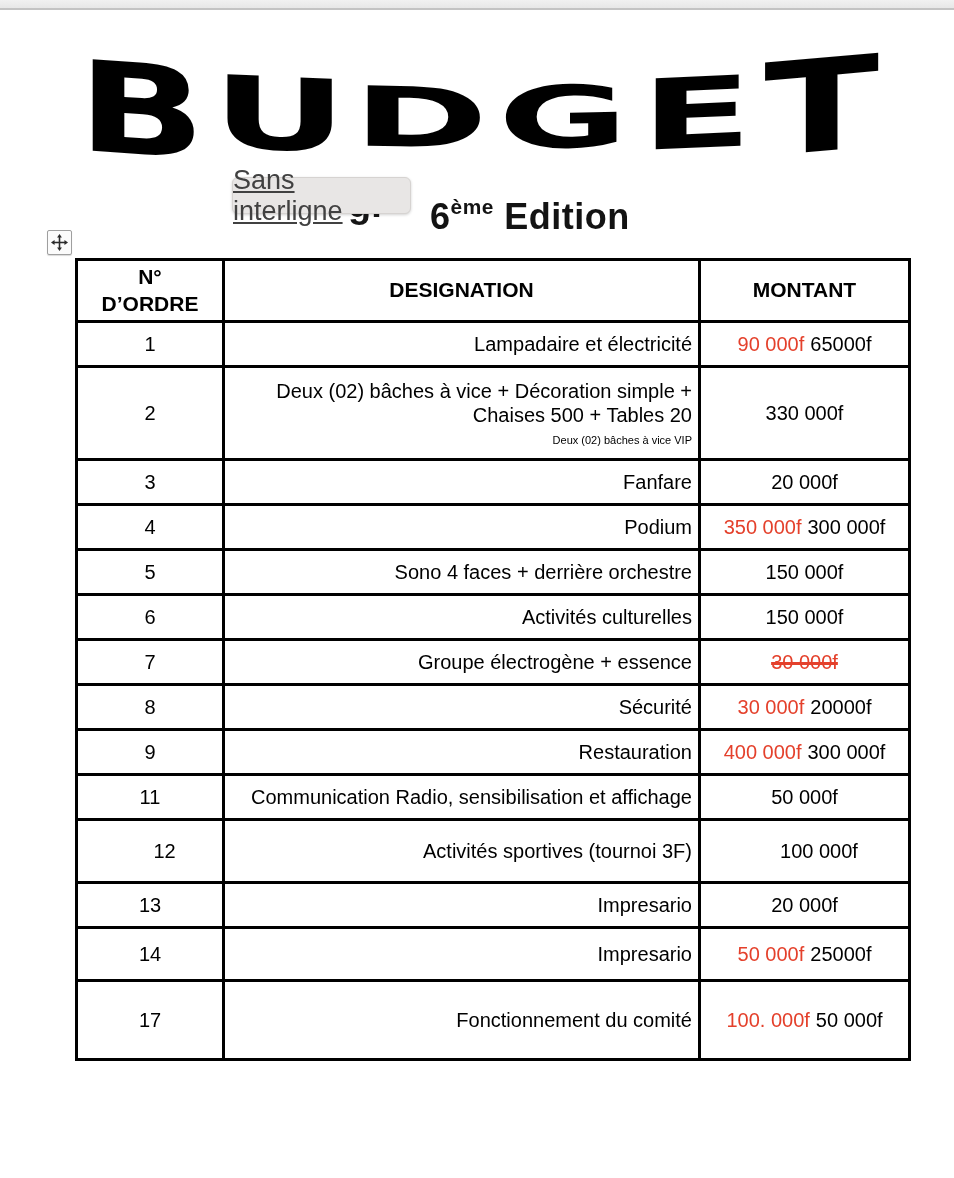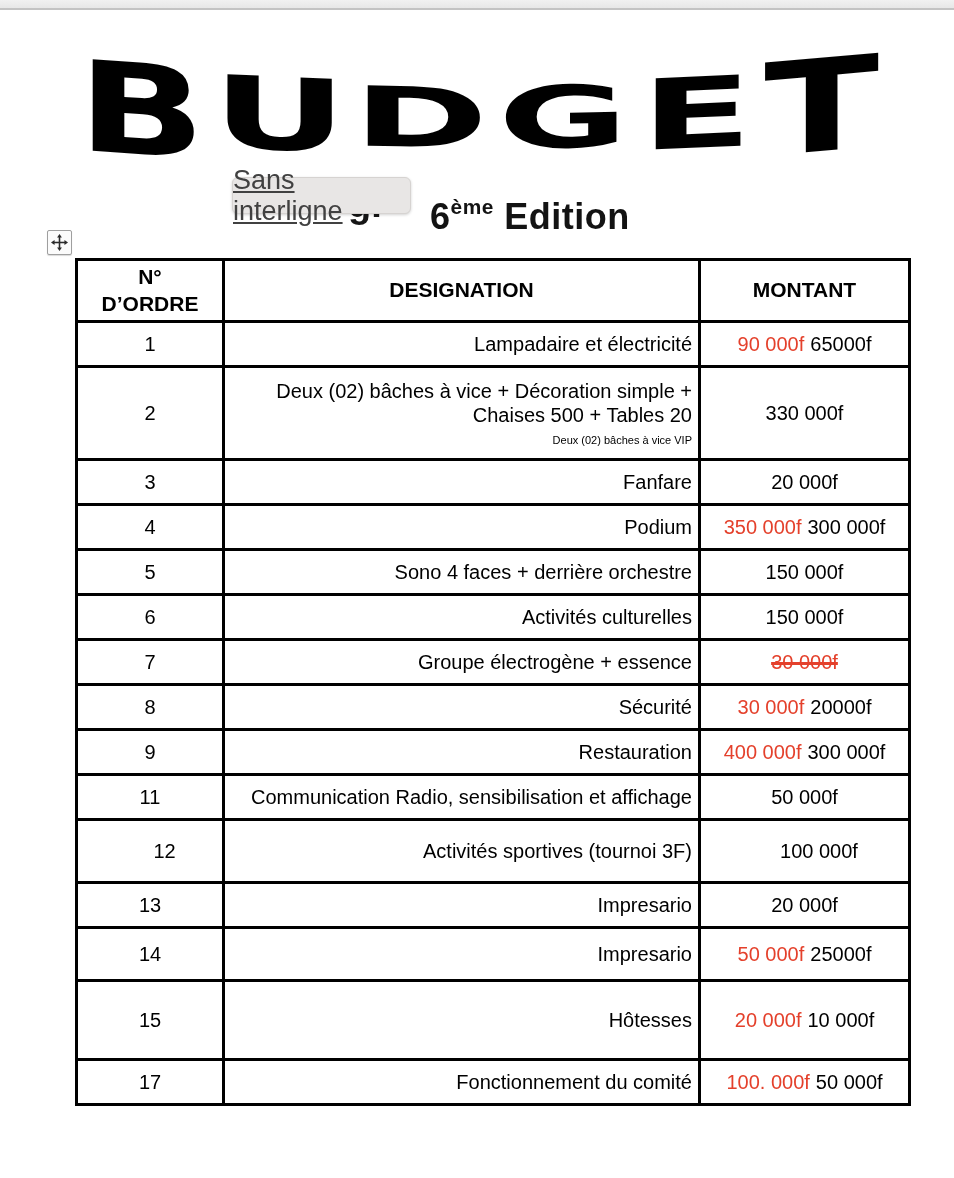--- a/index.html
+++ b/index.html
@@ -181,25 +181,20 @@
           <td class="num">13</td>
           <td class="des"><span>Impresario</span></td>
           <td class="mon"><span class="seg-black">20 000f</span></td>
         </tr>
         <tr>
           <td class="num">14</td>
           <td class="des"><span>Impresario</span></td>
           <td class="mon"><span class="seg-red">50 000f</span><span class="seg-black">25000f</span></td>
         </tr>
         <tr>
-          <td class="num">15</td>
-          <td class="des"><span>Hôtesses</span></td>
-          <td class="mon"><span class="seg-red">20 000f</span><span class="seg-black">10 000f</span></td>
-        </tr>
-        <tr>
           <td class="num">17</td>
           <td class="des"><span>Fonctionnement du comité</span></td>
           <td class="mon"><span class="seg-red">100. 000f</span><span class="seg-black">50 000f</span></td>
         </tr>
       </tbody>
   </table>
 
 </div>
 
 </body></html>

